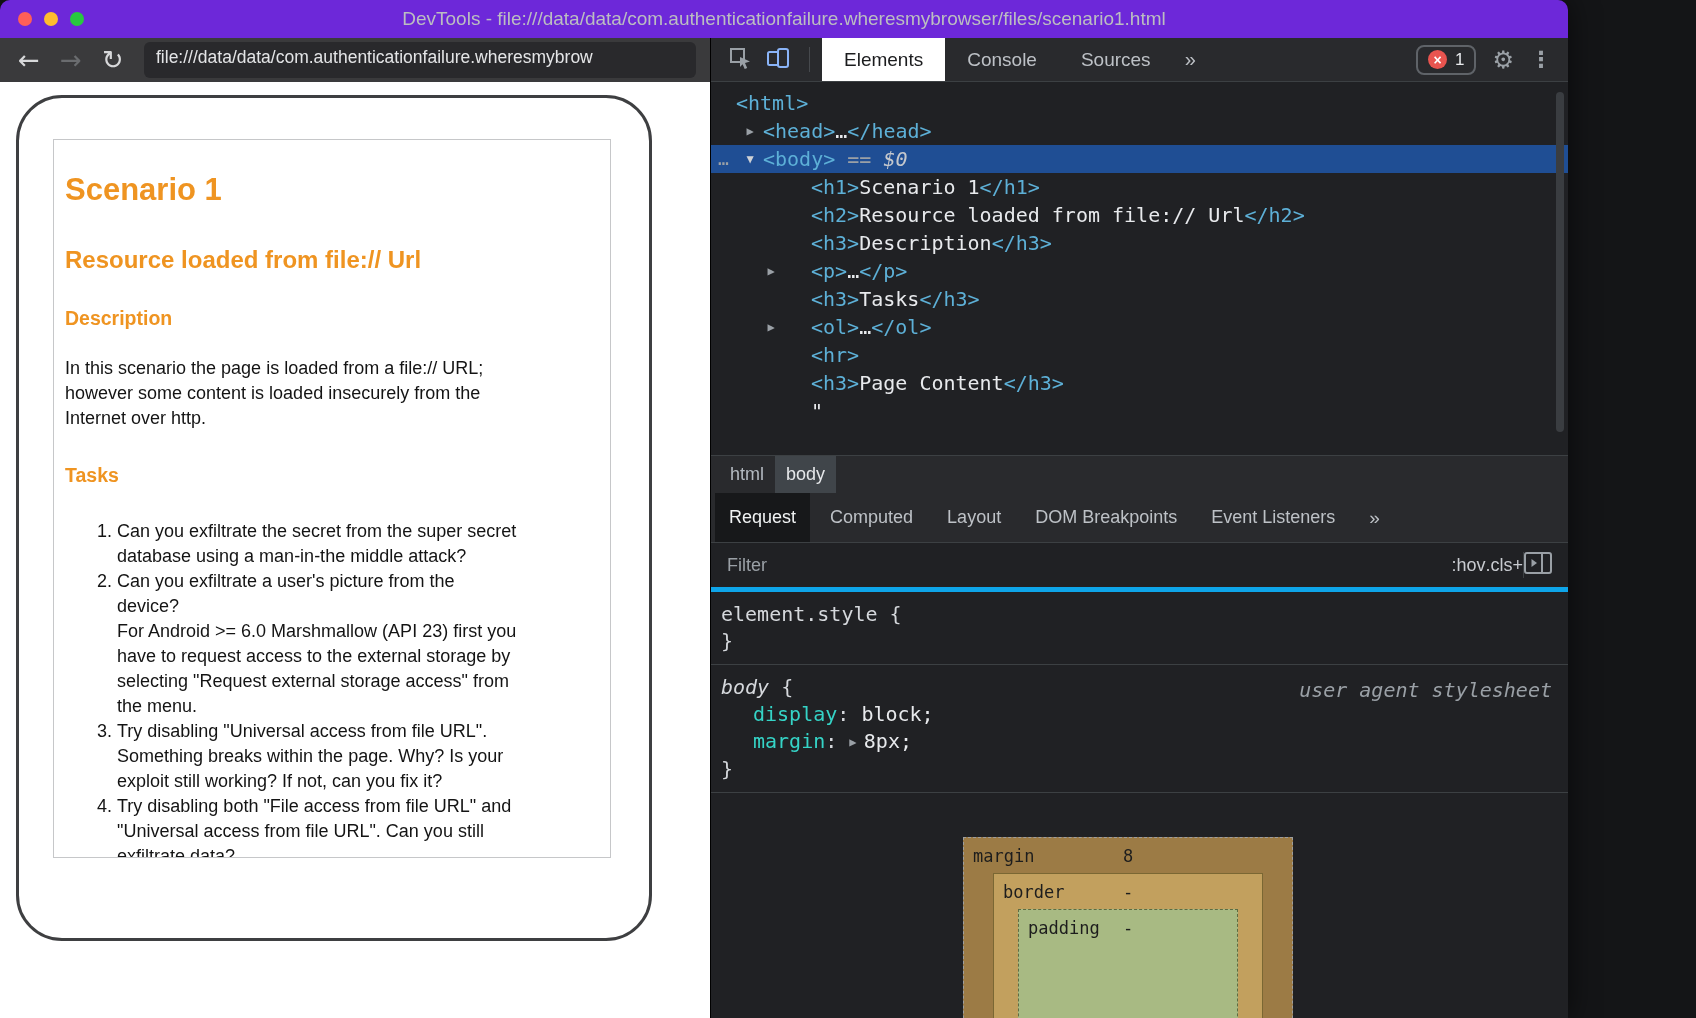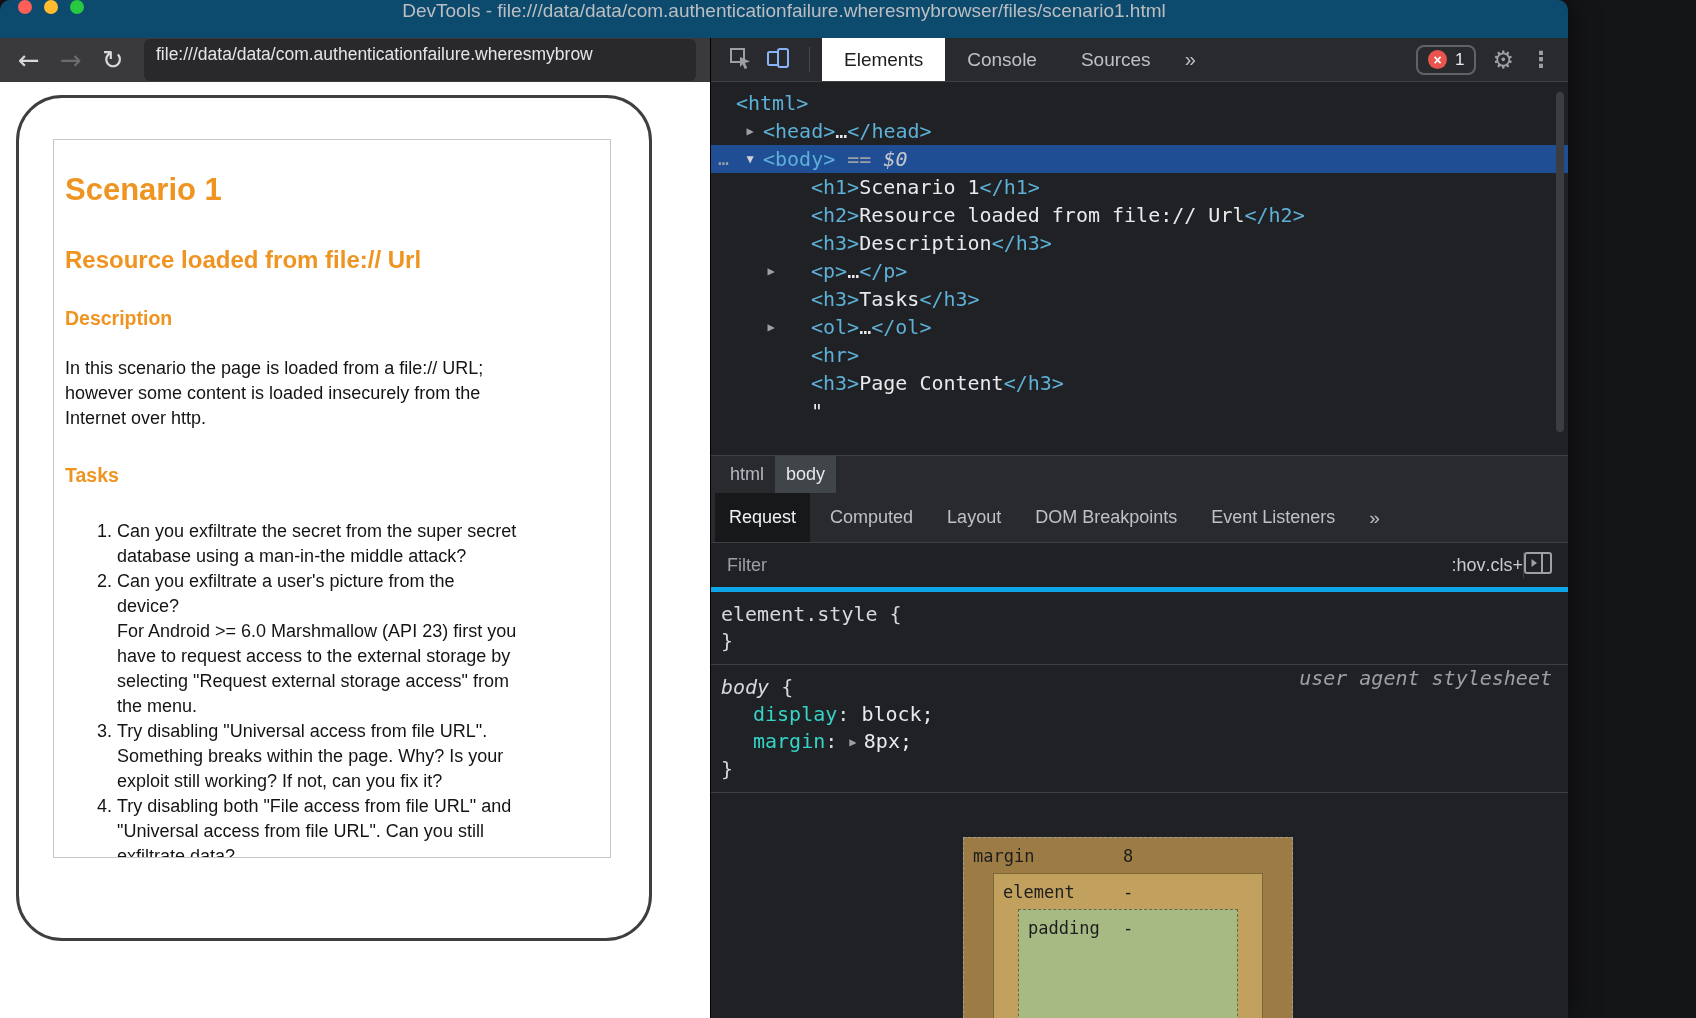--- a/index.html
+++ b/index.html
@@ -8,35 +8,35 @@
     background:#141517;
     font-family:"Liberation Sans", sans-serif;
     overflow:hidden;
     position:relative;
   }
   :root { --accent-color:#ef9421; }
 
   
   .window{position:absolute;left:0;top:0;width:1568px;height:1018px;background:#202124;
     border-radius:10px 10px 0 0;overflow:hidden;box-shadow:0 0 30px rgba(0,0,0,.6);}
-  .titlebar{height:38px;background:#0c4a6e;display:flex;align-items:flex-start;position:relative;}
+  .titlebar{height:38px;background:#6d28d9;display:flex;align-items:center;position:relative;}
   .traffic{display:flex;gap:12px;padding-left:18px;}
   .tl{width:14px;height:14px;border-radius:50%;}
   .tl.red{background:#ff5f57}.tl.yellow{background:#febc2e}.tl.green{background:#28c840}
   .win-title{position:absolute;left:50%;transform:translateX(-50%);color:#bcbec1;font-size:19px;white-space:nowrap;}
 
   .main{display:flex;height:980px;}
 
   
   .left{width:710px;flex:none;display:flex;flex-direction:column;background:#fff;}
   .navbar{height:44px;background:#3a3a3c;display:flex;align-items:center;padding:0 14px;flex:none;}
   .navbtn{width:30px;height:34px;margin-right:12px;border:none;background:none;font-size:26px;line-height:34px;
     color:#d7d8da;text-align:center;font-family:"DejaVu Sans",sans-serif;cursor:default;}
   .navbtn.disabled{color:#6a6c6f;}
-  .urlbox{flex:1;height:42px;background:#29292c;border-radius:6px;margin-left:4px;color:#e4e5e7;
+  .urlbox{flex:1;height:36px;background:#29292c;border-radius:6px;margin-left:4px;color:#e4e5e7;
     font-size:17.5px;line-height:30px;padding:0 12px;white-space:nowrap;overflow:hidden;}
   .screencast{flex:1;position:relative;background:#fff;overflow:hidden;}
   .frame{position:absolute;left:16px;top:13px;width:636px;height:846px;border:3px solid #3e3f41;
     border-radius:46px;background:#fff;}
   .screen{position:absolute;left:34px;top:41px;width:558px;height:719px;border:1px solid #c6c7c9;
     background:#fff;overflow:hidden;}
   .pagebody{padding:2px 11px;color:#141414;}
   .pagebody h1{font-size:31px;margin:30px 0 0;color:var(--accent-color);}
   .pagebody h2{font-size:24px;margin:38px 0 0;color:var(--accent-color);}
   .pagebody h3{font-size:19.5px;margin:33px 0 0;color:var(--accent-color);}
@@ -102,21 +102,21 @@
     font-family:"Liberation Sans",sans-serif;}
   .filter-input::placeholder{color:#9aa0a6;}
   .f-right{display:flex;align-items:center;color:#c8cbd0;font-size:18px;}
   .f-sep{width:1px;height:26px;background:#3c4043;}
 
   
   .styles{flex:1;font-family:"DejaVu Sans Mono",monospace;font-size:20px;overflow:hidden;position:relative;}
   .rule{padding:9px 0;border-bottom:1px solid #3c4043;position:relative;}
   .code-line{padding-left:10px;line-height:27px;white-space:nowrap;}
   .code-line.indent{padding-left:42px;}
-  .origin{position:absolute;right:16px;top:0;color:#9aa0a6;font-style:italic;line-height:27px;}
+  .origin{position:absolute;right:16px;top:12px;color:#9aa0a6;font-style:italic;line-height:27px;}
   .tk-sel{color:#d5d8dc;}
   .tk-sel-italic{color:#d5d8dc;font-style:italic;}
   .tk-punc{color:#d5d8dc;}
   .tk-prop{color:#35d4c7;}
   .tk-val{color:#e8eaed;}
   .tk-exp{color:#9aa0a6;font-size:12px;vertical-align:2px;}
 
   
   .boxmodel{width:330px;margin:44px 0 0 252px;font-size:17px;color:#1d1d1d;}
   .bm-margin{background:#9c7b45;border:1px dashed #9e9e9e;}
@@ -293,21 +293,21 @@
         </div>
 
         <div class="boxmodel">
           <div class="bm-margin">
             <div class="bm-row">
               <span class="bm-label">margin</span>
               <span class="bm-val">8</span>
             </div>
             <div class="bm-border">
               <div class="bm-row">
-                <span class="bm-label">element</span>
+                <span class="bm-label">border</span>
                 <span class="bm-val">-</span>
               </div>
               <div class="bm-padding">
                 <div class="bm-row">
                   <span class="bm-label">padding</span>
                   <span class="bm-val">-</span>
                 </div>
                 <div class="bm-inner"></div>
               </div>
             </div>

